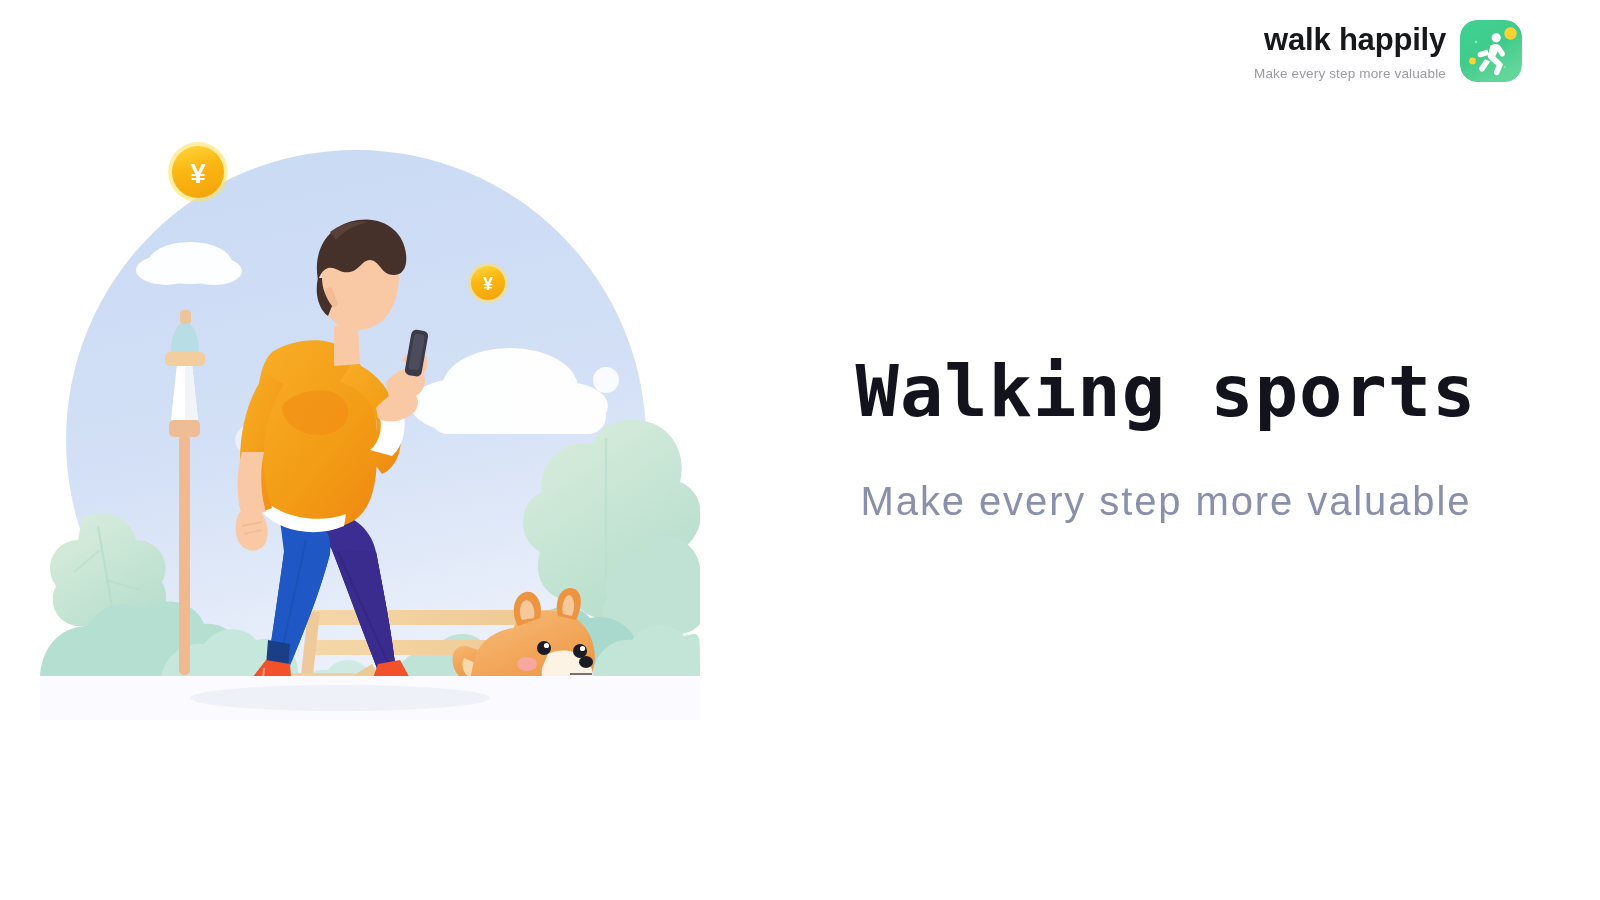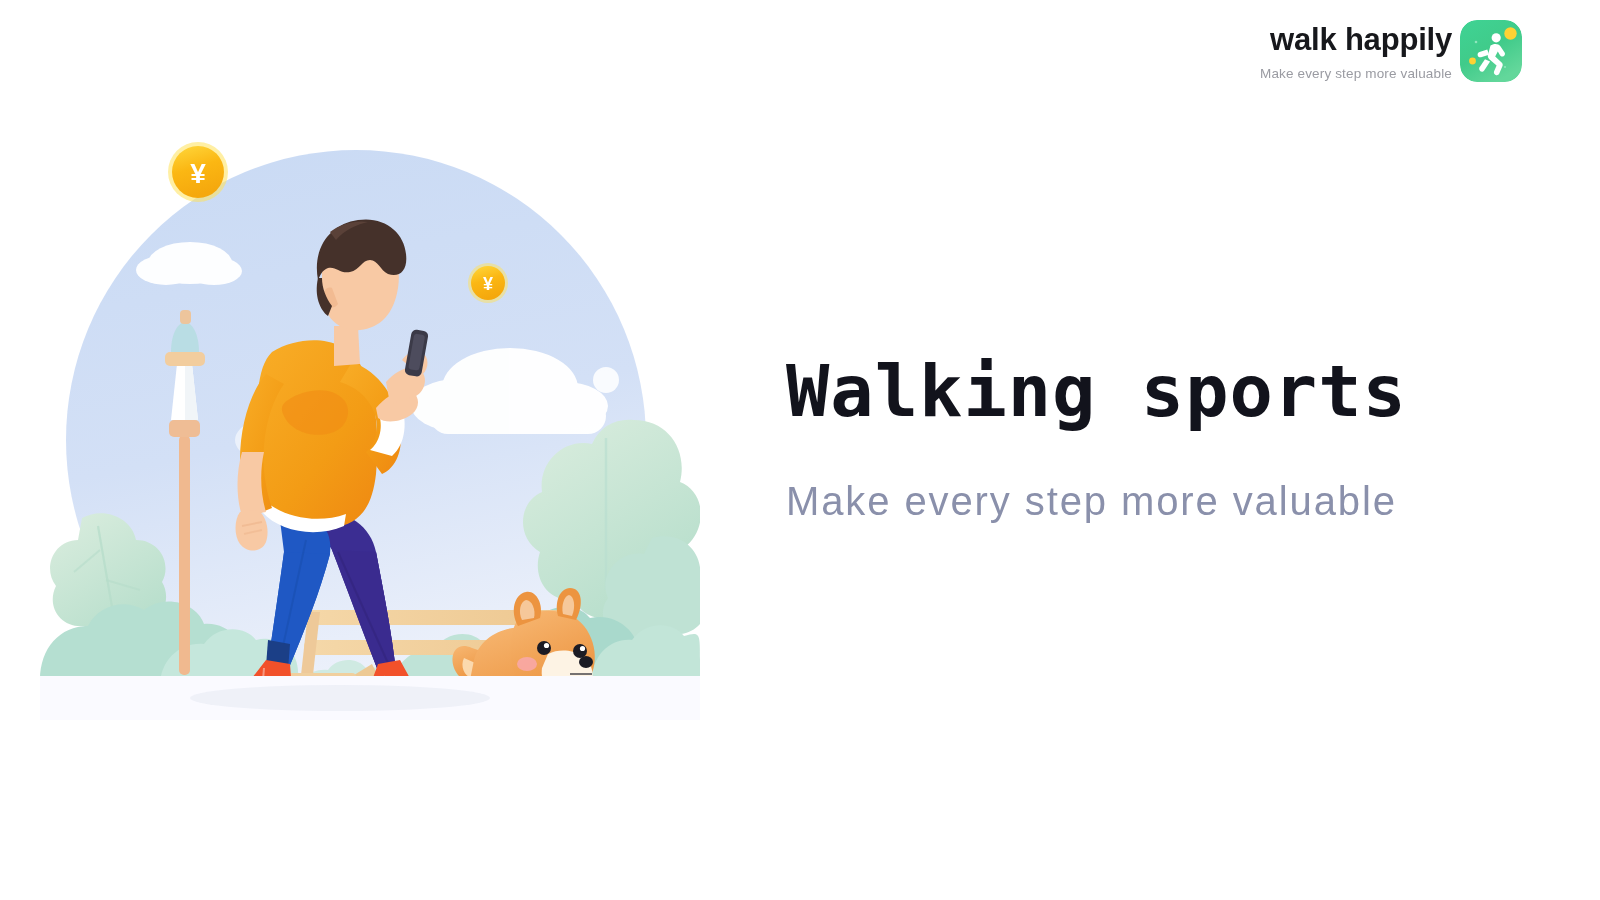--- a/index.html
+++ b/index.html
@@ -15,21 +15,21 @@
     position: relative;
   }
 
   
   .brand {
     position: absolute;
     top: 12px;
     right: 78px;
     display: flex;
     align-items: flex-start;
-    gap: 8px;
+    gap: 14px;
   }
   .brand-text {
     text-align: right;
     padding-top: 12px;
   }
   .brand-name {
     font-family: "Liberation Sans", sans-serif;
     font-size: 31px;
     font-weight: 700;
     color: #17181c;
@@ -55,20 +55,21 @@
     flex: none;
     margin-top: 8px;
   }
 
   
   .hero-copy {
     position: absolute;
     left: 786px;
     top: 355px;
     width: 760px;
+    text-align: center;
   }
   .hero-title {
     font-family: "DejaVu Sans Mono", "Liberation Mono", monospace;
     font-size: 72px;
     font-weight: 700;
     color: #12131c;
     letter-spacing: 1px;
     line-height: 1.0;
     white-space: nowrap;
   }

